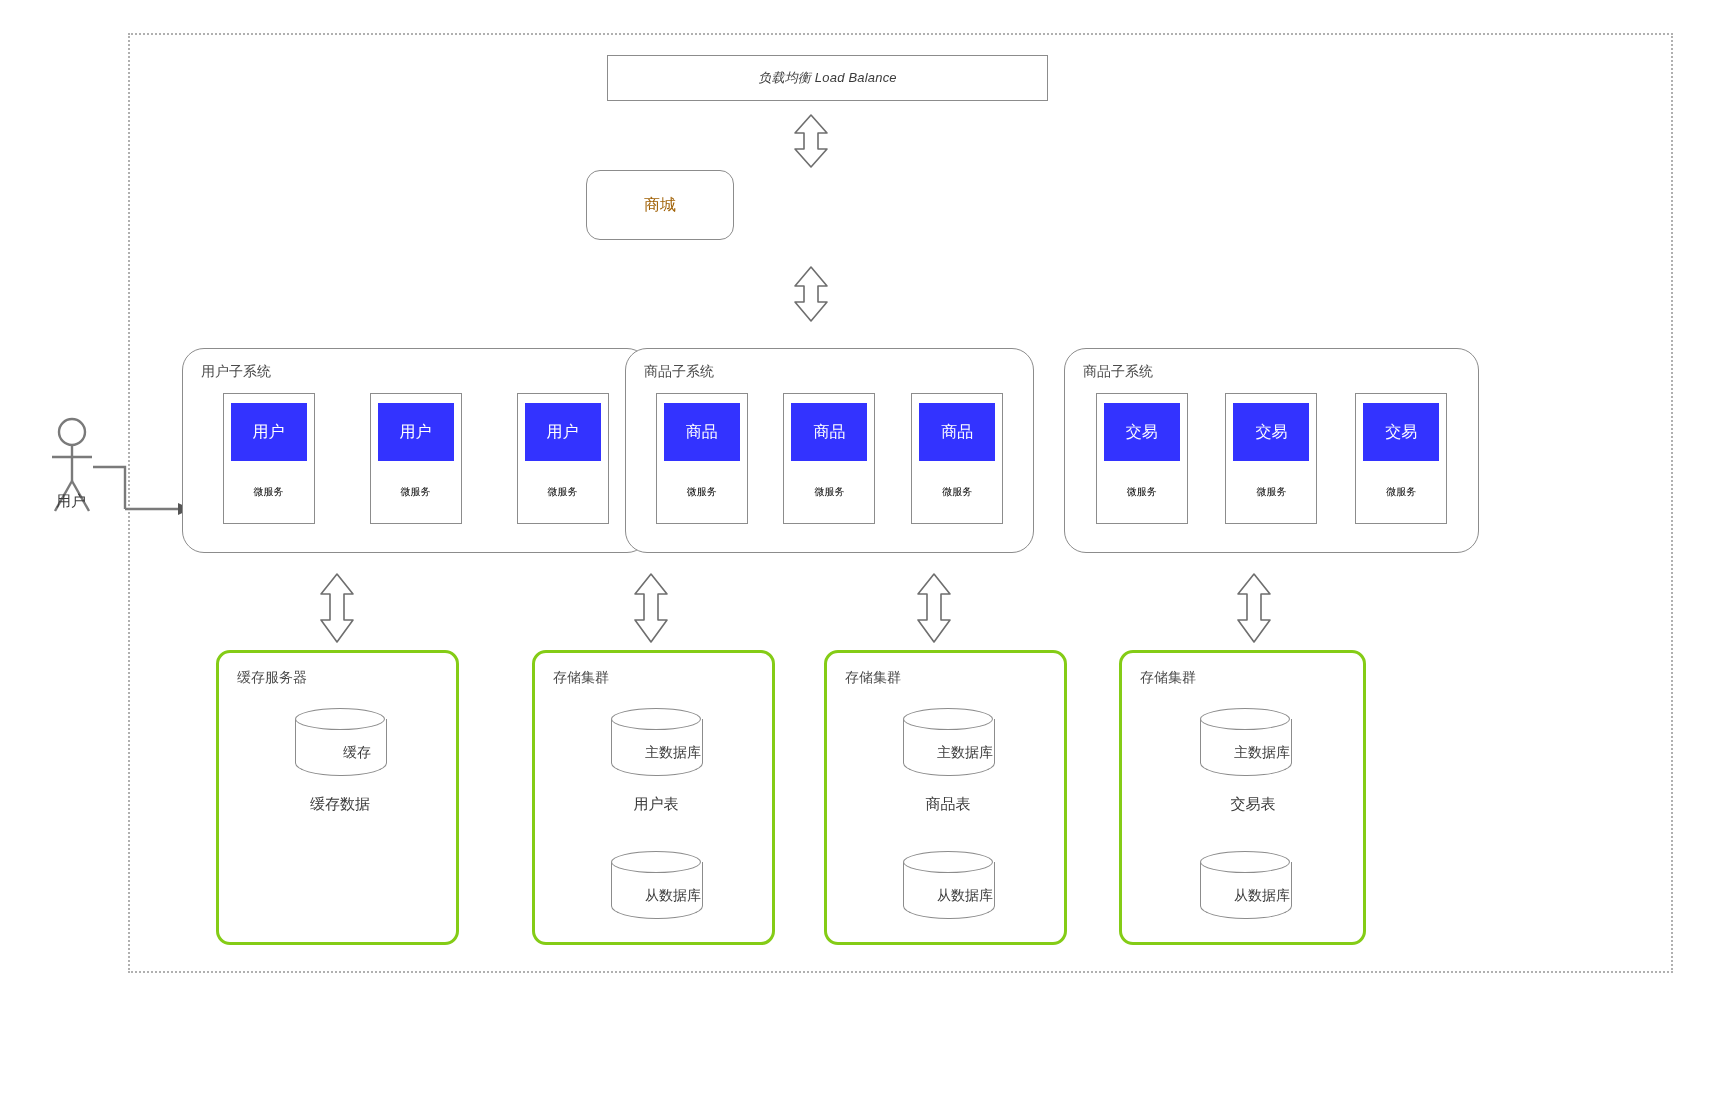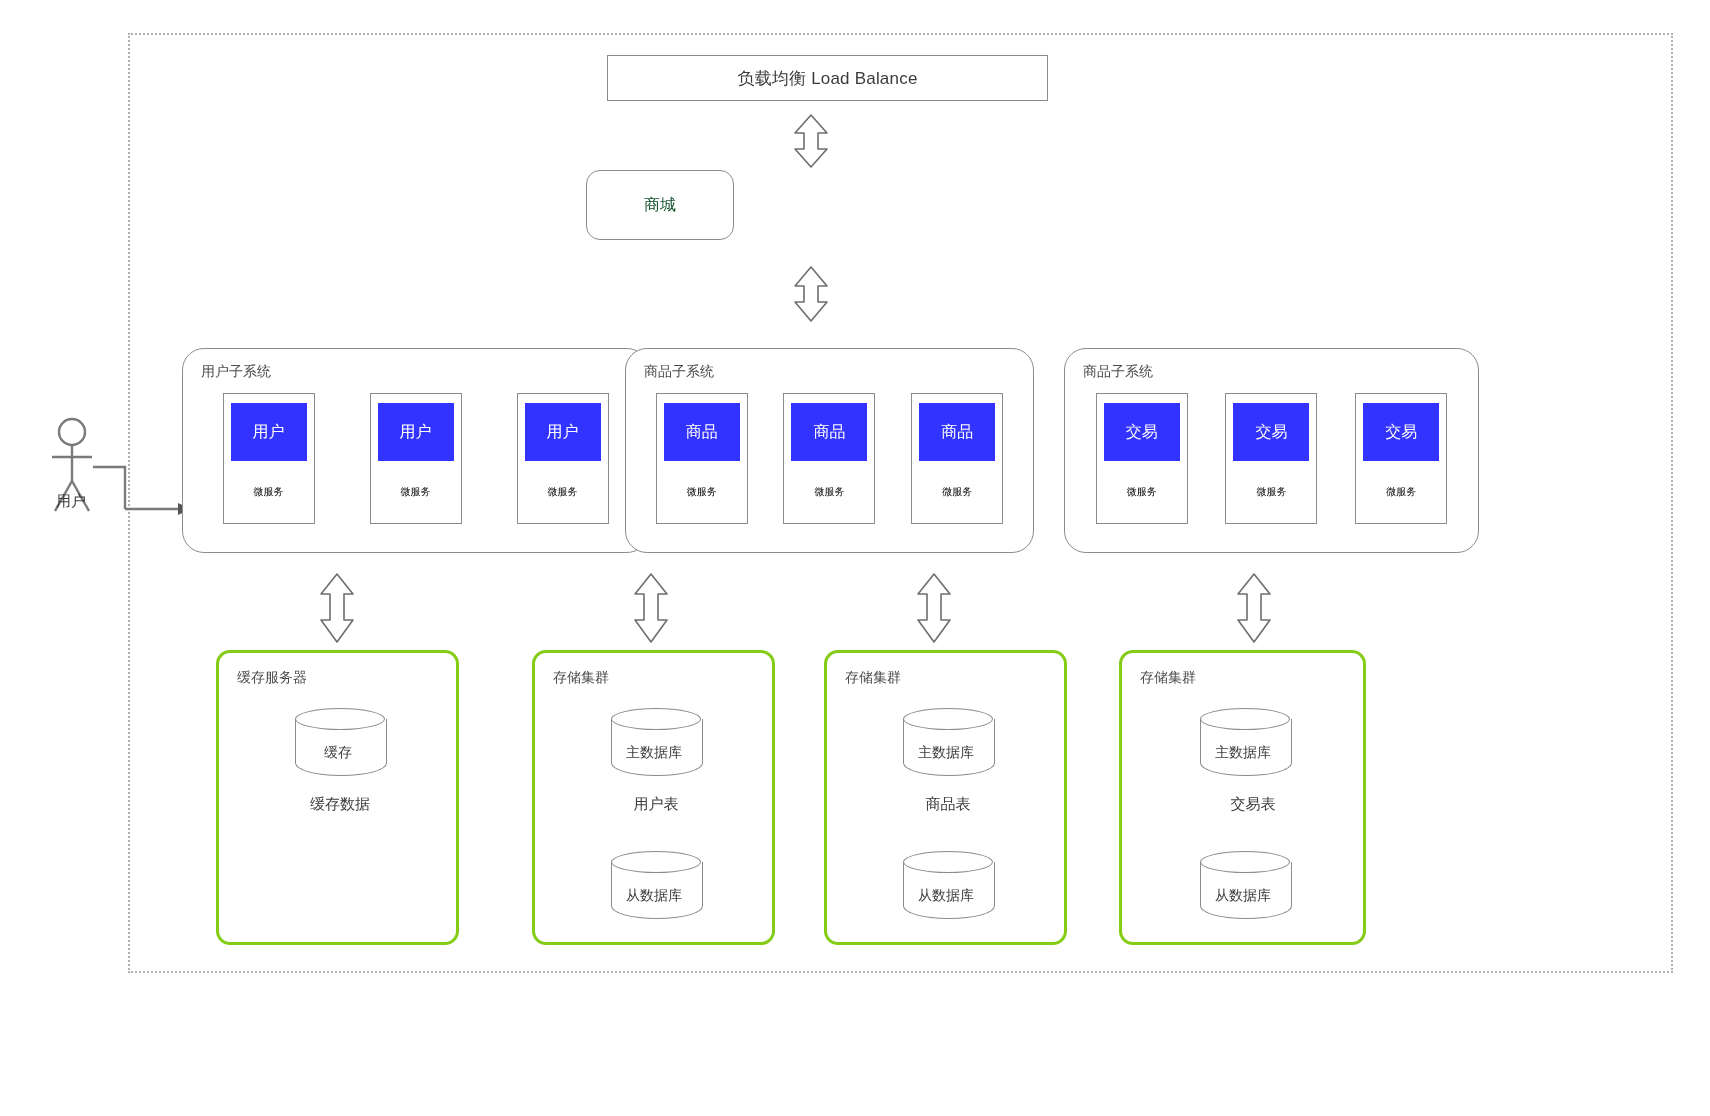--- a/index.html
+++ b/index.html
@@ -9,24 +9,24 @@
   .boundary{
     position:absolute;left:128px;top:33px;width:1545px;height:940px;
     border:2px dotted #b0b0b0;box-sizing:border-box;background:transparent;
   }
 
   .box{position:absolute;box-sizing:border-box;background:#ffffff;
        border:1px solid #8c8c8c;display:flex;align-items:center;justify-content:center;}
   .rounded{border-radius:14px;}
 
   .lb{left:607px;top:55px;width:441px;height:46px;}
-  .lb span{font-size:17px;color:#3b3b3b;letter-spacing:.2px;}
+  .lb span{font-size:13px;color:#3b3b3b;letter-spacing:.2px;font-style:italic;}
 
   .app{width:148px;height:70px;}
-  .app span{font-size:16px;color:#14532d;}
+  .app span{font-size:16px;color:#a16207;}
   .app-mall{left:586px;top:170px;}
   .app-live{left:877px;top:170px;}
 
   
   .subsys{position:absolute;box-sizing:border-box;background:#fff;
           border:1px solid #8c8c8c;border-radius:22px;}
   .subsys-title{position:absolute;left:18px;top:14px;font-size:14px;color:#4a4a4a;}
   .ms-row{position:absolute;left:0;top:44px;width:100%;height:140px;
           display:flex;justify-content:space-around;align-items:flex-start;padding:0 12px;box-sizing:border-box;}
   .ms-card{width:92px;height:131px;border:1px solid #8c8c8c;background:#fff;box-sizing:border-box;
@@ -49,21 +49,21 @@
   .store-trade{left:1119px;top:650px;width:247px;height:295px;}
 
   
   .cyl{position:absolute;width:90px;height:78px;}
   .cyl .body{position:absolute;left:0;top:11px;width:90px;height:56px;
              border-left:1px solid #8c8c8c;border-right:1px solid #8c8c8c;
              border-bottom:1px solid #8c8c8c;border-radius:0 0 45px 45px/0 0 13px 13px;background:#fff;}
   .cyl .top{position:absolute;left:0;top:0;width:90px;height:22px;box-sizing:border-box;
             border:1px solid #8c8c8c;border-radius:50%;background:#fff;}
   .cyl .cap-txt{position:absolute;left:0;top:36px;width:86px;text-align:center;
-                font-size:14px;color:#3b3b3b;}
+                font-size:14px;color:#3b3b3b;padding-left:19px;}
   .cyl-caption{position:absolute;width:160px;text-align:center;font-size:15px;color:#3b3b3b;}
 
   
   .darrow{position:absolute;}
   .darrow svg{display:block;}
 
   
   .actor{position:absolute;left:46px;top:415px;width:150px;height:110px;}
   .actor-label{position:absolute;left:36px;top:492px;width:70px;text-align:center;
                font-size:15px;color:#3b3b3b;}

